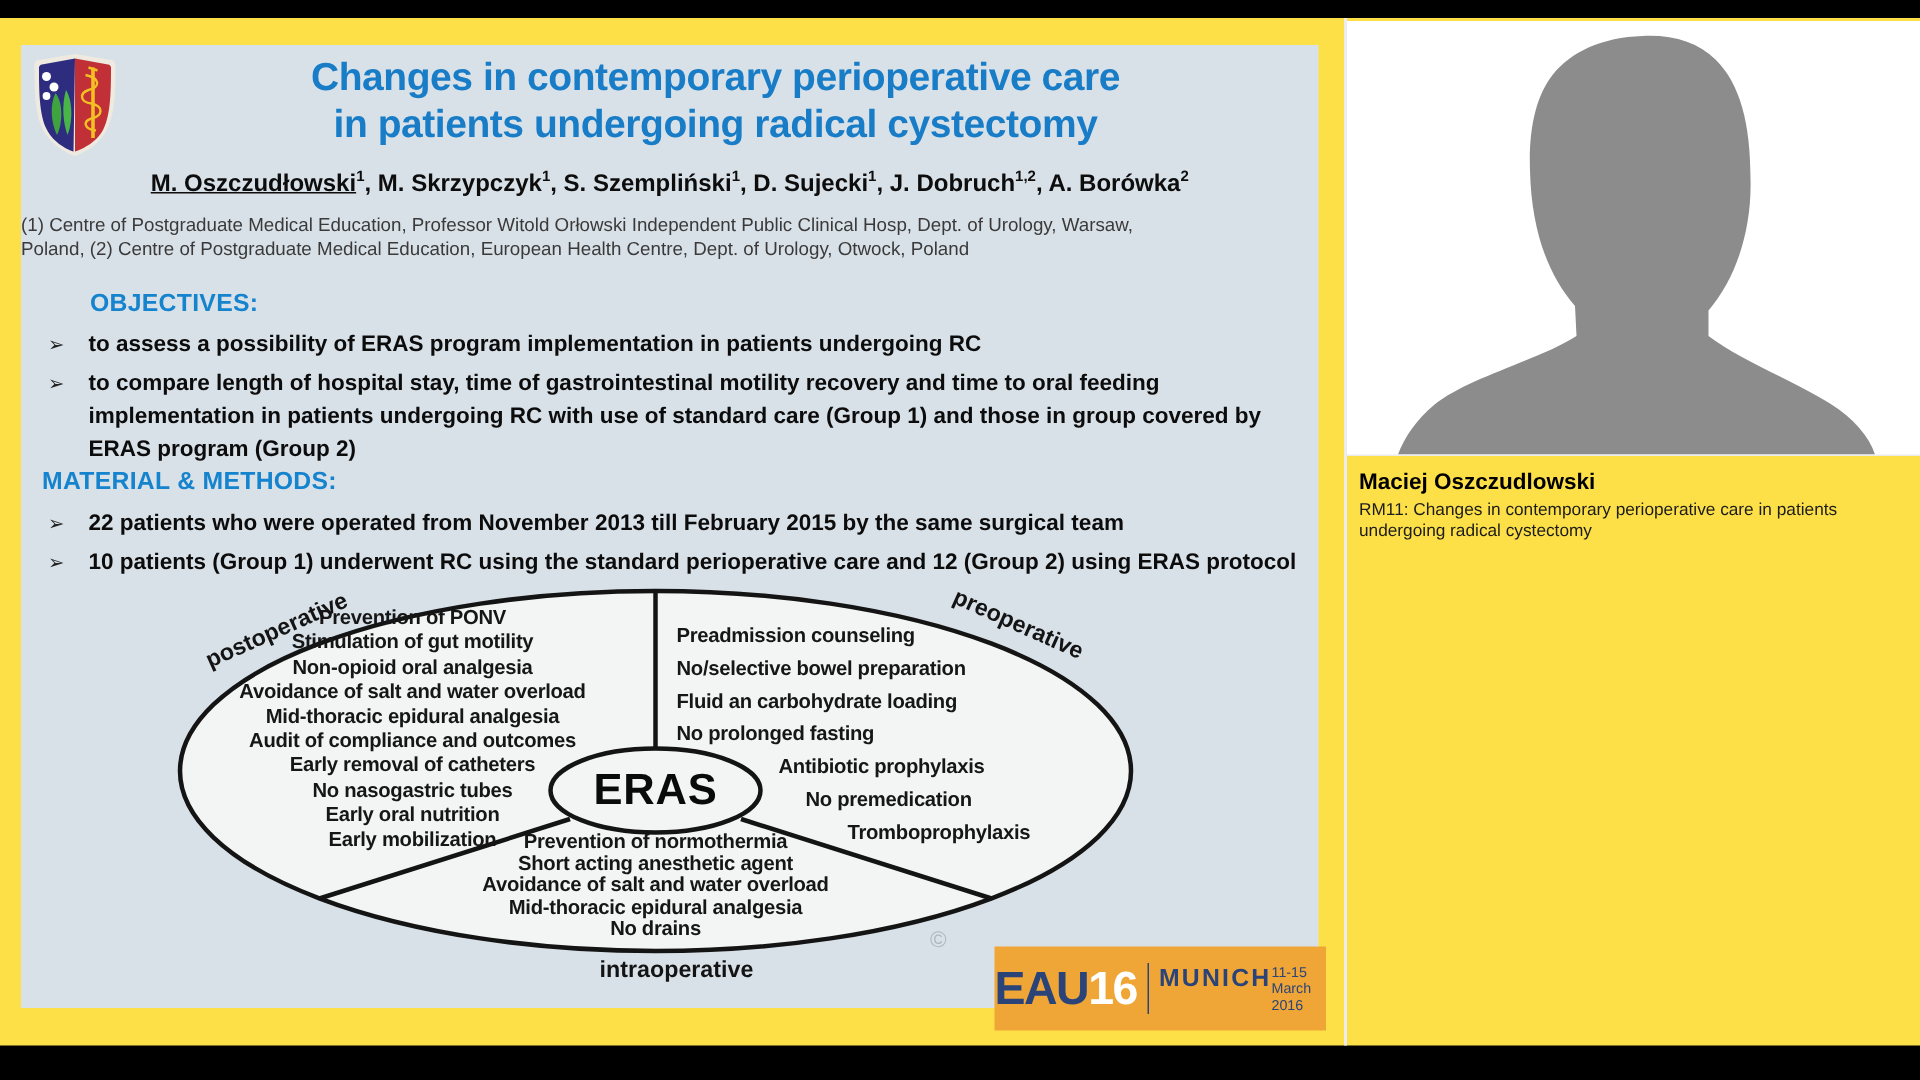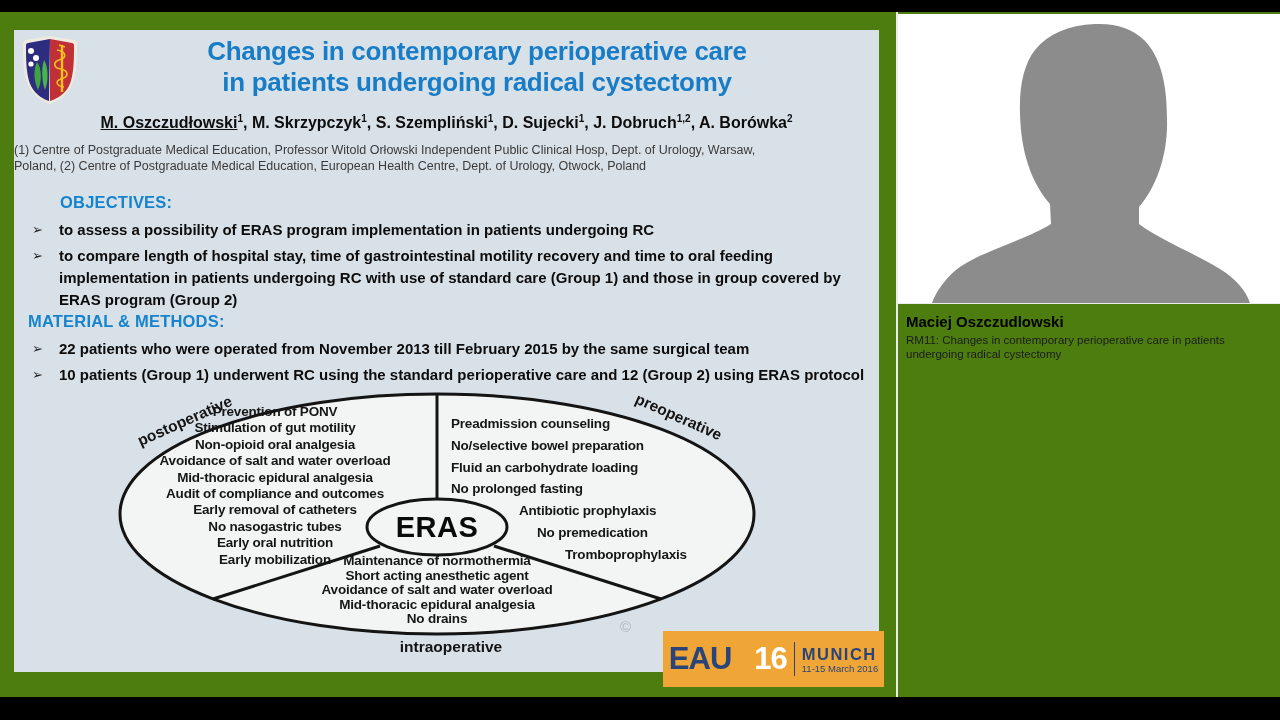--- a/index.html
+++ b/index.html
@@ -1,21 +1,21 @@
 <!DOCTYPE html>
 <html><head>
 <meta charset="utf-8">
 <style>
   html,body{margin:0;padding:0;}
   body{
     width:1280px;height:720px;position:relative;overflow:hidden;
     background:#000;font-family:"Liberation Sans", sans-serif;
     -webkit-font-smoothing:antialiased;
   }
-  .frame{position:absolute;left:0;top:12px;width:1280px;height:685px;background:#4d7c0f;}
+  .frame{position:absolute;left:0;top:12px;width:1280px;height:685px;background:#fde047;}
   .seam{position:absolute;left:896px;top:0;width:2px;height:100%;background:#ececec;}
 
   
   .slide-content{
     position:absolute;left:14px;top:18px;width:865px;height:642px;
     background:#d9e1e8;color:#101010;
   }
   .shield{position:absolute;left:5px;top:4px;width:62px;height:72px;}
   .title{
     position:absolute;left:68px;top:6px;width:790px;text-align:center;
@@ -63,23 +63,23 @@
   .lbl-pre{left:618px;top:378px;transform:rotate(24deg);}
   .lbl-intra{left:287px;top:608px;width:300px;text-align:center;}
   .copyright{position:absolute;left:606px;top:588px;font-size:15px;color:#97a2aa;opacity:0.65;}
 
   
   .eau-logo{
     position:absolute;left:649px;top:570px;width:221px;height:56px;
     background:#f0a636;display:flex;align-items:center;justify-content:center;z-index:5;margin-top:31px;
   }
   .eau-org{color:#2a4479;font-size:31px;font-weight:bold;letter-spacing:-1px;}
-  .eau-year{color:#ffffff;font-size:31px;font-weight:bold;letter-spacing:-1px;margin-right:7px;padding-left:23px;}
+  .eau-year{color:#ffffff;font-size:31px;font-weight:bold;letter-spacing:-1px;margin-right:7px;}
   .eau-divider{width:1px;height:34px;background:#2a4479;margin-right:7px;}
-  .eau-right{display:flex;flex-direction:column;justify-content:center;}
+  .eau-right{display:flex;justify-content:center;}
   .eau-city{color:#2a4479;font-size:16.5px;font-weight:bold;letter-spacing:1.5px;line-height:18px;}
   .eau-dates{color:#2a4479;font-size:9.5px;line-height:11px;}
 
   
   .photo{
     position:absolute;left:898px;top:2px;width:382px;height:289px;background:#ffffff;
     border-bottom:1px solid #ececec;
   }
   .speaker-info{position:absolute;left:906px;top:301px;width:366px;}
   .speaker-name{font-size:15px;font-weight:bold;color:#000;margin:0 0 3px 0;}
@@ -157,21 +157,21 @@
     <div class="dg-text preop">
         <div class="li">Preadmission counseling</div>
         <div class="li">No/selective bowel preparation</div>
         <div class="li">Fluid an carbohydrate loading</div>
         <div class="li">No prolonged fasting</div>
         <div class="li">Antibiotic prophylaxis</div>
         <div class="li">No premedication</div>
         <div class="li">Tromboprophylaxis</div>
       </div>
     <div class="dg-text intraop">
-        <div class="li">Maintenance of normothermia</div>
+        <div class="li">Prevention of normothermia</div>
         <div class="li">Short acting anesthetic agent</div>
         <div class="li">Avoidance of salt and water overload</div>
         <div class="li">Mid-thoracic epidural analgesia</div>
         <div class="li">No drains</div>
       </div>
 
     <div class="eras-label">ERAS</div>
     <div class="axis-label lbl-post">postoperative</div>
     <div class="axis-label lbl-pre">preoperative</div>
     <div class="axis-label lbl-intra">intraoperative</div>

